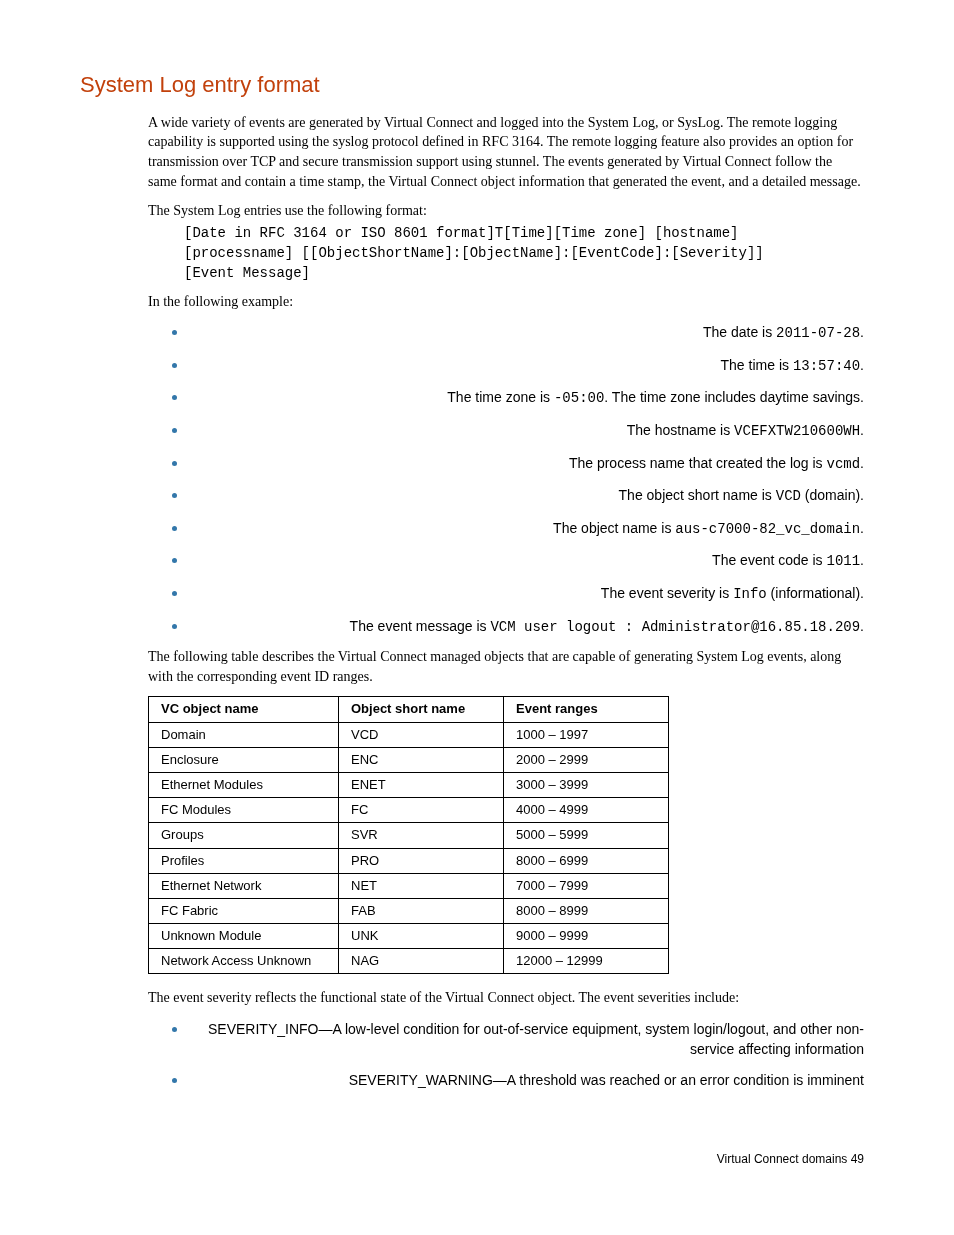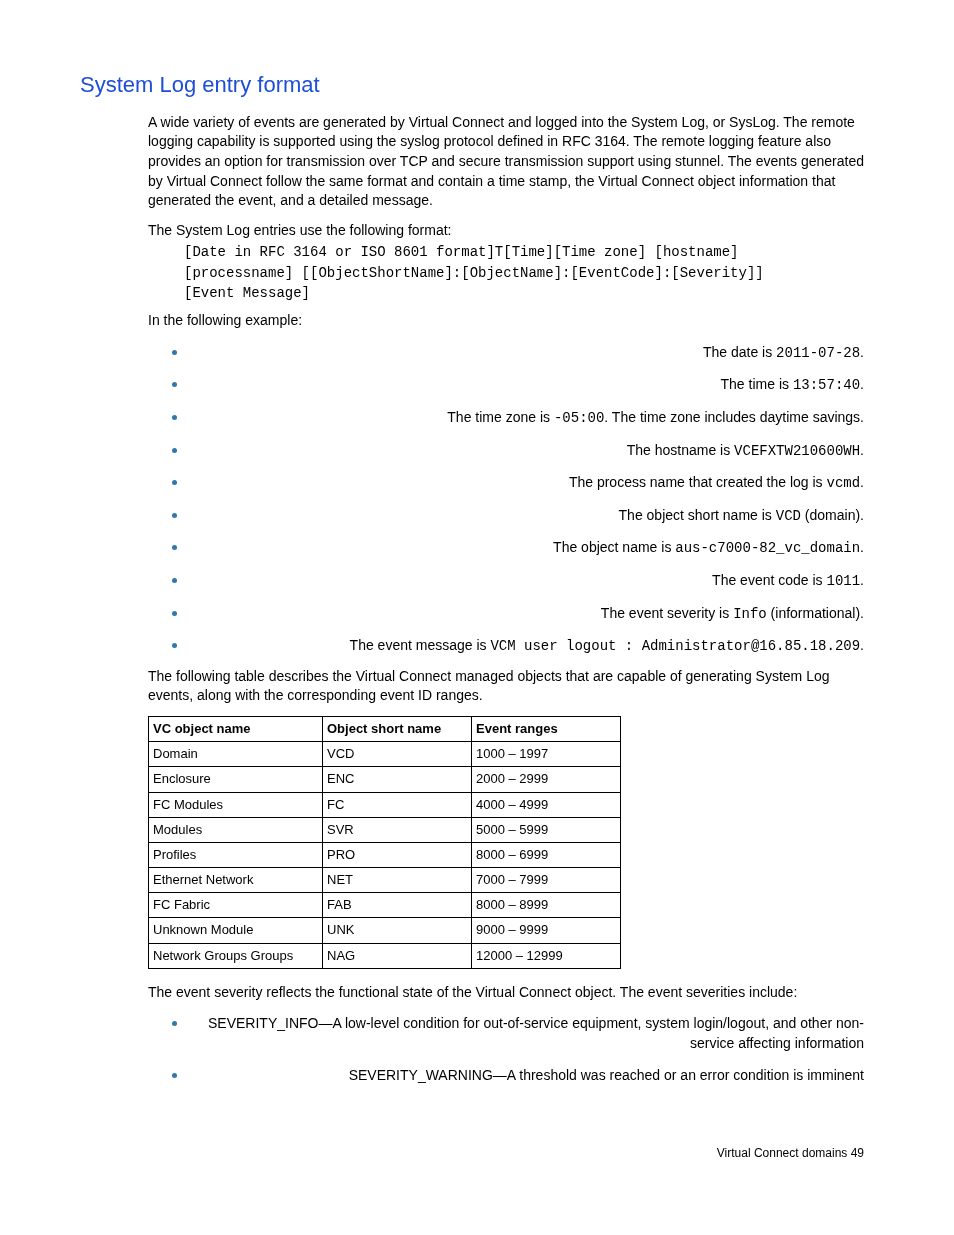--- a/index.html
+++ b/index.html
@@ -8,30 +8,31 @@
     color: #000;
     margin: 0;
     padding: 70px 80px 50px 80px;
     width: 954px;
     box-sizing: border-box;
     line-height: 1.4;
   }
   h2.section-heading {
     font-family: Arial, Helvetica, sans-serif;
     font-weight: normal;
-    color: #1d4ed8;
+    color: #c2410c;
     font-size: 22px;
     margin: 0 0 12px 0;
   }
   .body-text {
     margin-left: 68px;
     margin-right: 10px;
   }
   p {
     margin: 6px 0 10px 0;
+    font-family: Liberation Serif, serif;
   }
   .mono {
     font-family: "Courier New", Courier, monospace;
   }
   pre {
     font-family: Liberation Mono, monospace;
     margin: 2px 0 8px 36px;
     white-space: pre-wrap;
     line-height: 1.45;
   }
@@ -47,21 +48,21 @@
   ul.bullets li::marker {
     color: #3377aa;
     font-size: 16px;
   }
   table.obj-table {
     border-collapse: collapse;
     margin: 10px 0 14px 0;
   }
   table.obj-table th, table.obj-table td {
     border: 1px solid #000;
-    padding: 3px 4px;
+    padding: 3px 12px;
     font-size: 13px;
     text-align: left;
     vertical-align: top;
   }
   table.obj-table th {
     font-weight: bold;
   }
   .col1 { width: 165px; }
   .col2 { width: 140px; }
   .col3 { width: 140px; }
@@ -115,26 +116,31 @@
           <td>Domain</td>
           <td>VCD</td>
           <td>1000 – 1997</td>
         </tr>
         <tr>
           <td>Enclosure</td>
           <td>ENC</td>
           <td>2000 – 2999</td>
         </tr>
         <tr>
+          <td>Ethernet Modules</td>
+          <td>ENET</td>
+          <td>3000 – 3999</td>
+        </tr>
+        <tr>
           <td>FC Modules</td>
           <td>FC</td>
           <td>4000 – 4999</td>
         </tr>
         <tr>
-          <td>Modules</td>
+          <td>Groups</td>
           <td>SVR</td>
           <td>5000 – 5999</td>
         </tr>
         <tr>
           <td>Profiles</td>
           <td>PRO</td>
           <td>8000 – 6999</td>
         </tr>
         <tr>
           <td>Ethernet Network</td>
@@ -145,21 +151,21 @@
           <td>FC Fabric</td>
           <td>FAB</td>
           <td>8000 – 8999</td>
         </tr>
         <tr>
           <td>Unknown Module</td>
           <td>UNK</td>
           <td>9000 – 9999</td>
         </tr>
         <tr>
-          <td>Network Groups Groups</td>
+          <td>Network Access Unknown</td>
           <td>NAG</td>
           <td>12000 – 12999</td>
         </tr>
       </tbody>
   </table>
 
   <p>The event severity reflects the functional state of the Virtual Connect object. The event severities include:</p>
 
   <ul class="bullets" id="bullets2">
       <li>SEVERITY_INFO—A low-level condition for out-of-service equipment, system login/logout, and other non-service affecting information</li>

